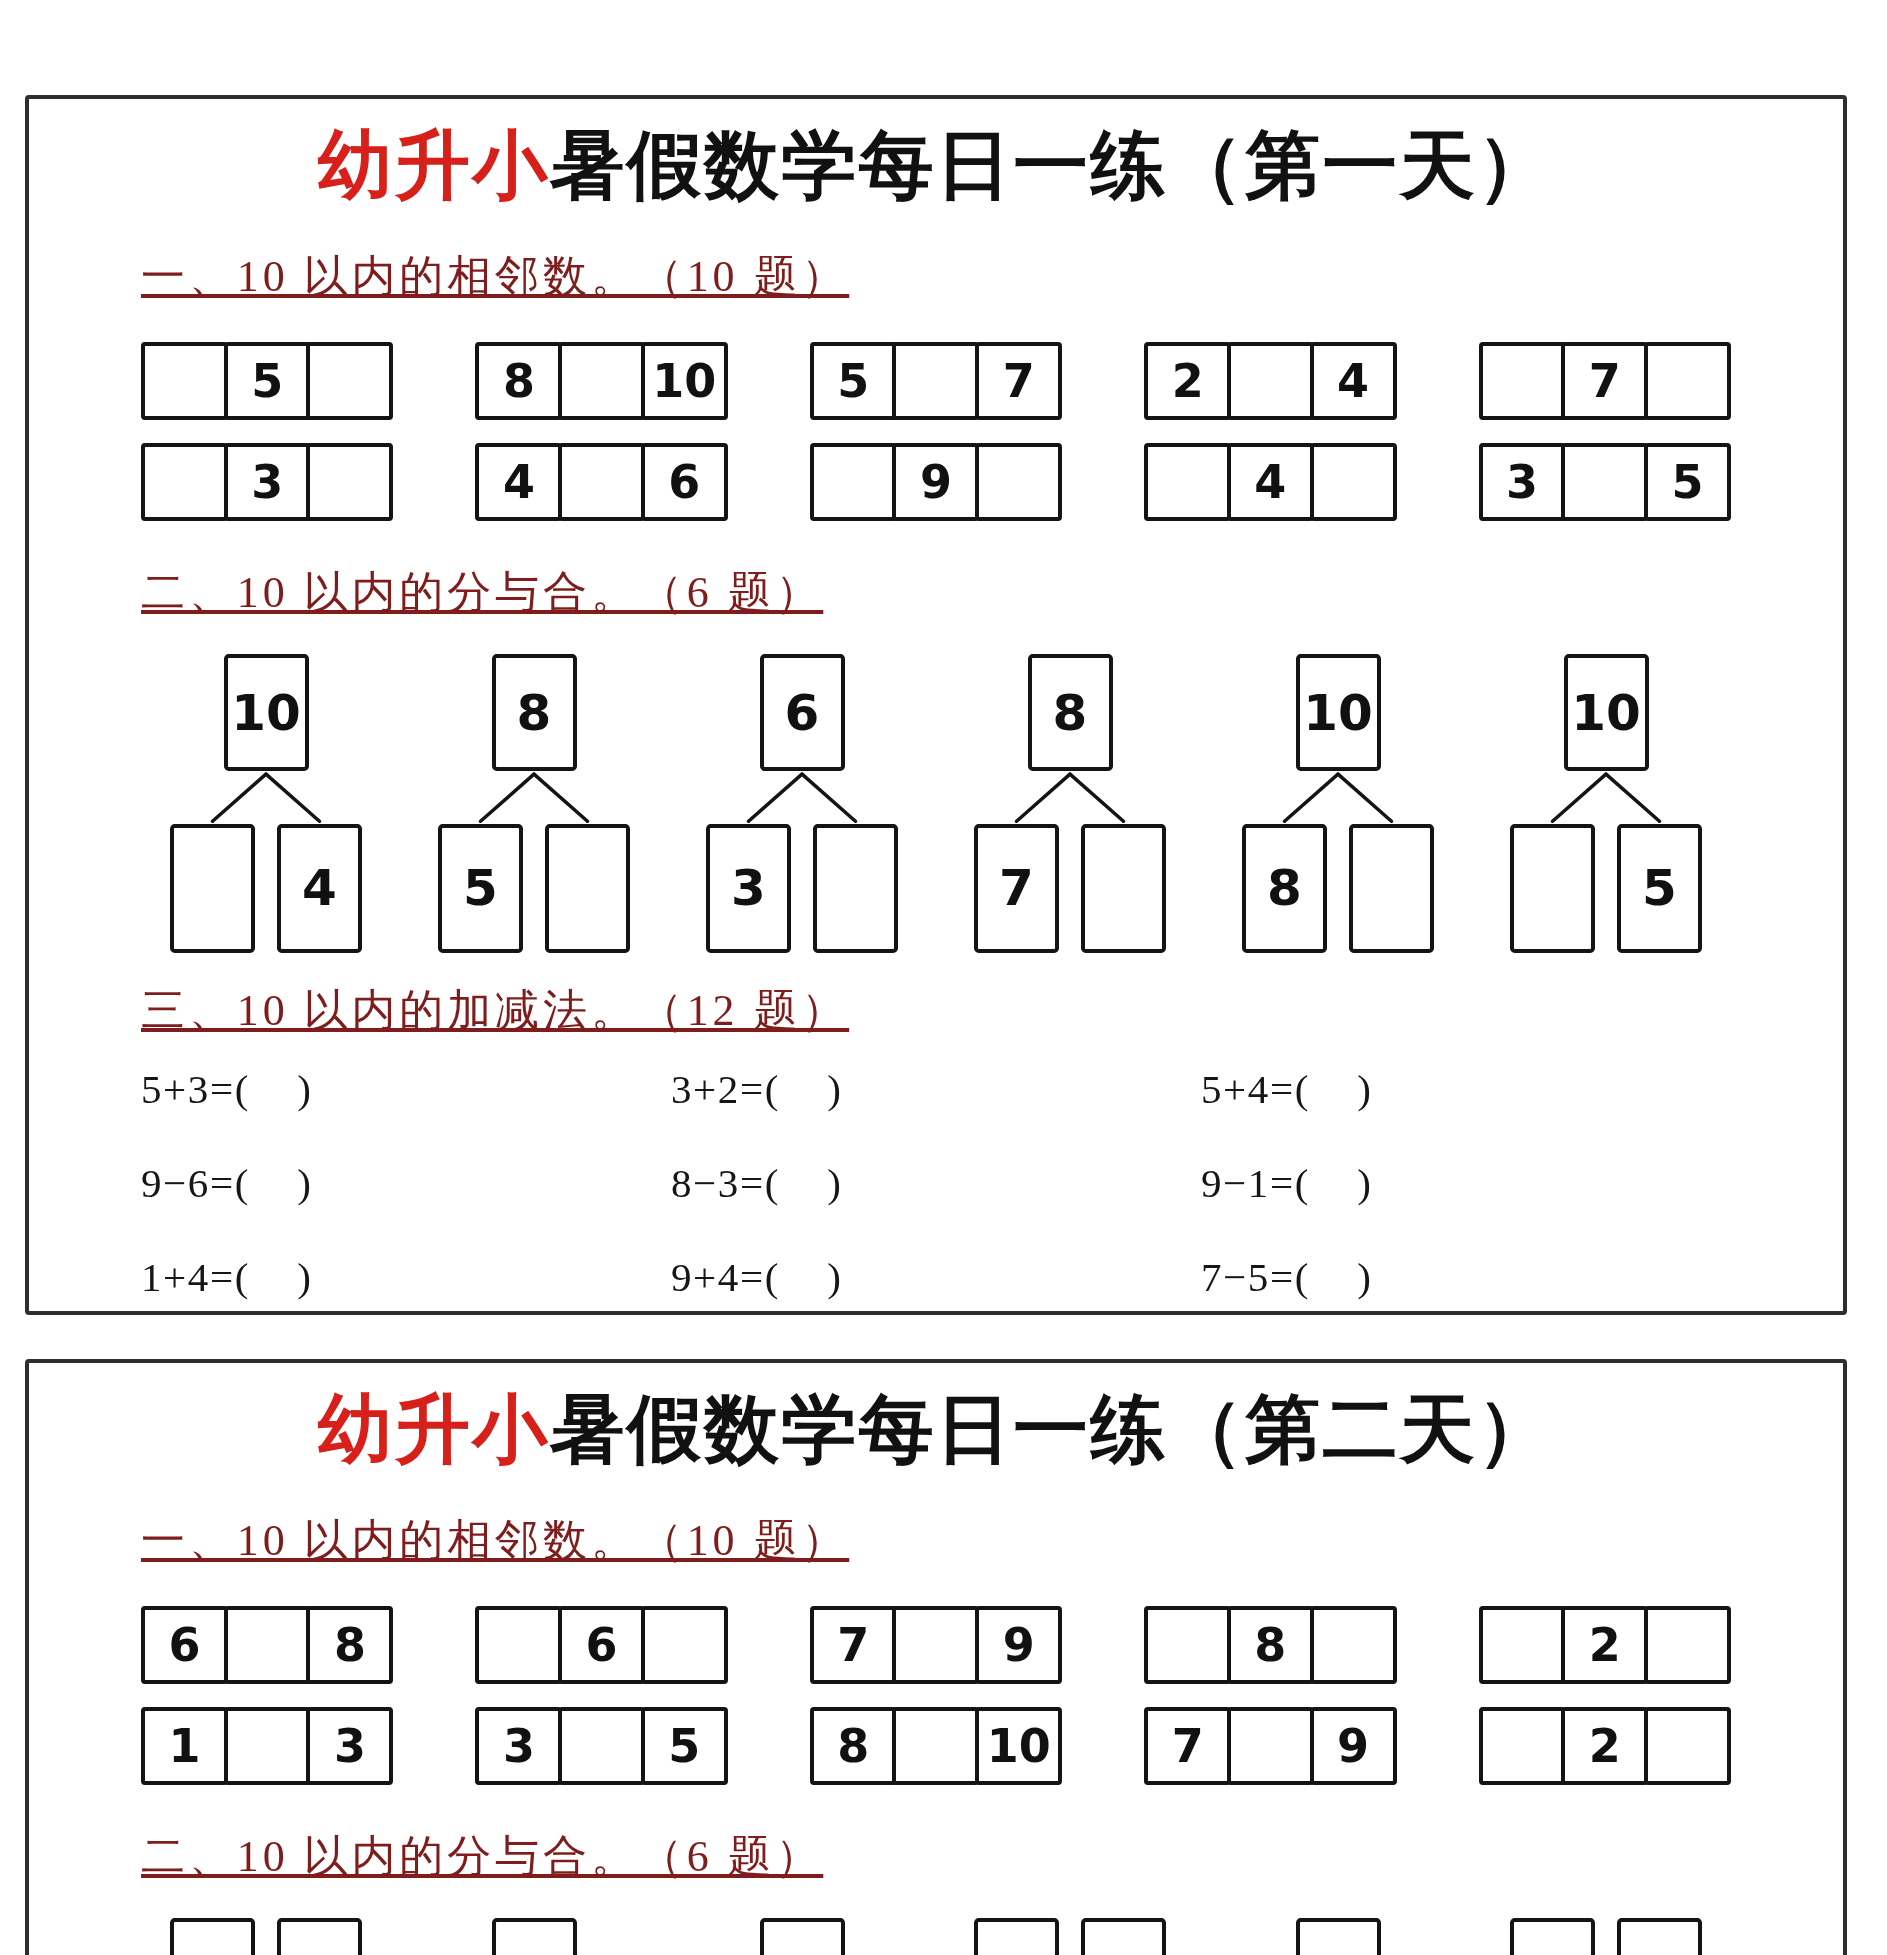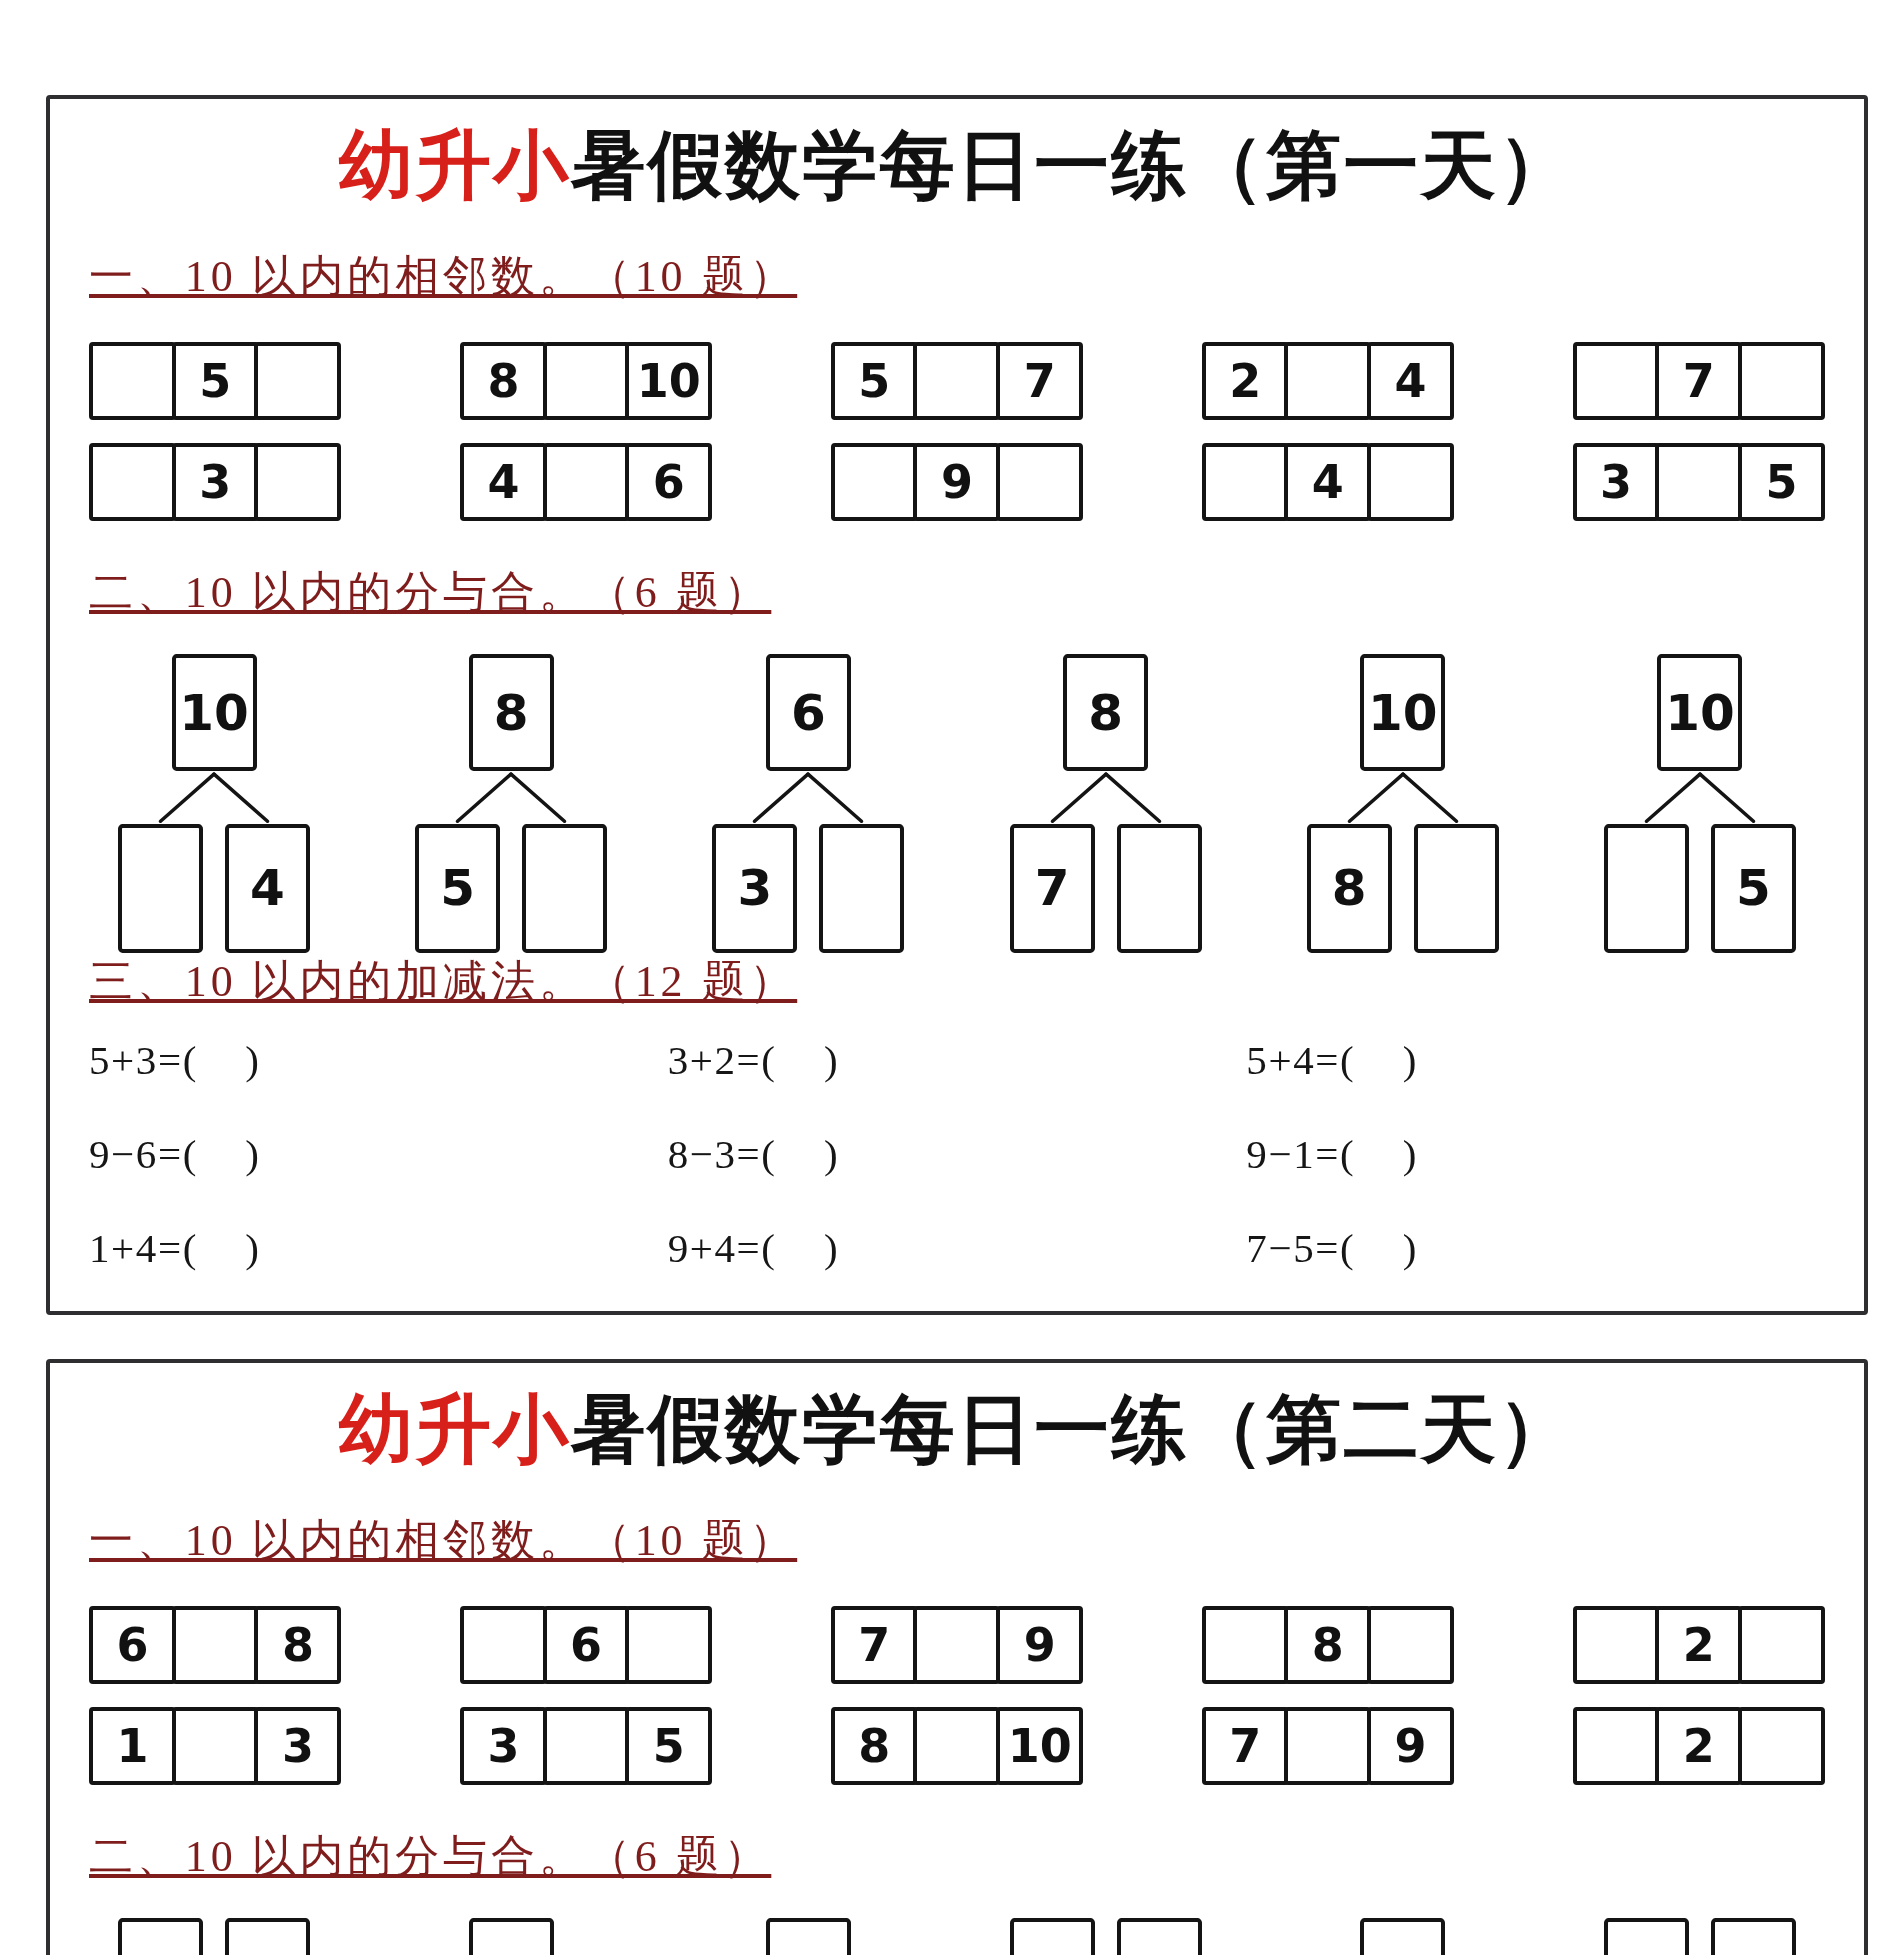--- a/index.html
+++ b/index.html
@@ -1,30 +1,30 @@
 <!DOCTYPE html>
 <html style="font-size:6.3px"><head>
 <meta charset="utf-8">
 <style>
   html,body{margin:0;padding:0;background:#fdfdfd;}
   .page{position:relative;width:1887px;height:2669px;background:#ffffff;overflow:hidden;
         font-family:"Liberation Sans",sans-serif;}
-  .panel{position:absolute;left:46px;width:1822px;box-sizing:border-box;background:#fff;
-         border:4.3px solid #2e2e31;border-radius:3.9px;padding:0 39px;}
+  .panel{position:absolute;left:25px;width:1822px;box-sizing:border-box;background:#fff;
+         border:4.3px solid #2e2e31;border-radius:3.9px;padding:0 112px;}
   .panel-1{top:95px;height:1220px;}
   .panel-2{top:1359px;height:1219px;}
   .panel-title{margin-top:21.5px;text-align:center;white-space:nowrap;
                font:700 75px/1.2 "Liberation Serif","DejaVu Serif",serif;
                letter-spacing:2.3px;color:#111;}
   .red{color:#d8201a;}
   .sec-heading{font:400 44px/1.3 "Liberation Serif","DejaVu Serif",serif;
                color:#7f1d1d;letter-spacing:3.9px;white-space:nowrap;text-decoration:underline;}
   .h-1{margin-top:37px;}
   .h-2{margin-top:43px;}
-  .h-3{}
+  .h-3{margin-top:29px;}
   
   .nbr-row{display:flex;justify-content:space-between;width:100%;}
   .nbr-row.first{margin-top:37px;}
   .nbr-row.second{margin-top:23.5px;}
   .nbr-group{display:flex;}
   .cell{box-sizing:border-box;width:87px;height:78px;background:#fff;
         border:4.3px solid #141414;border-radius:3.9px;
         display:flex;align-items:center;justify-content:center;
         font:700 46px "DejaVu Sans",sans-serif;color:#111;}
   .cell + .cell{margin-left:-4.3px;}

